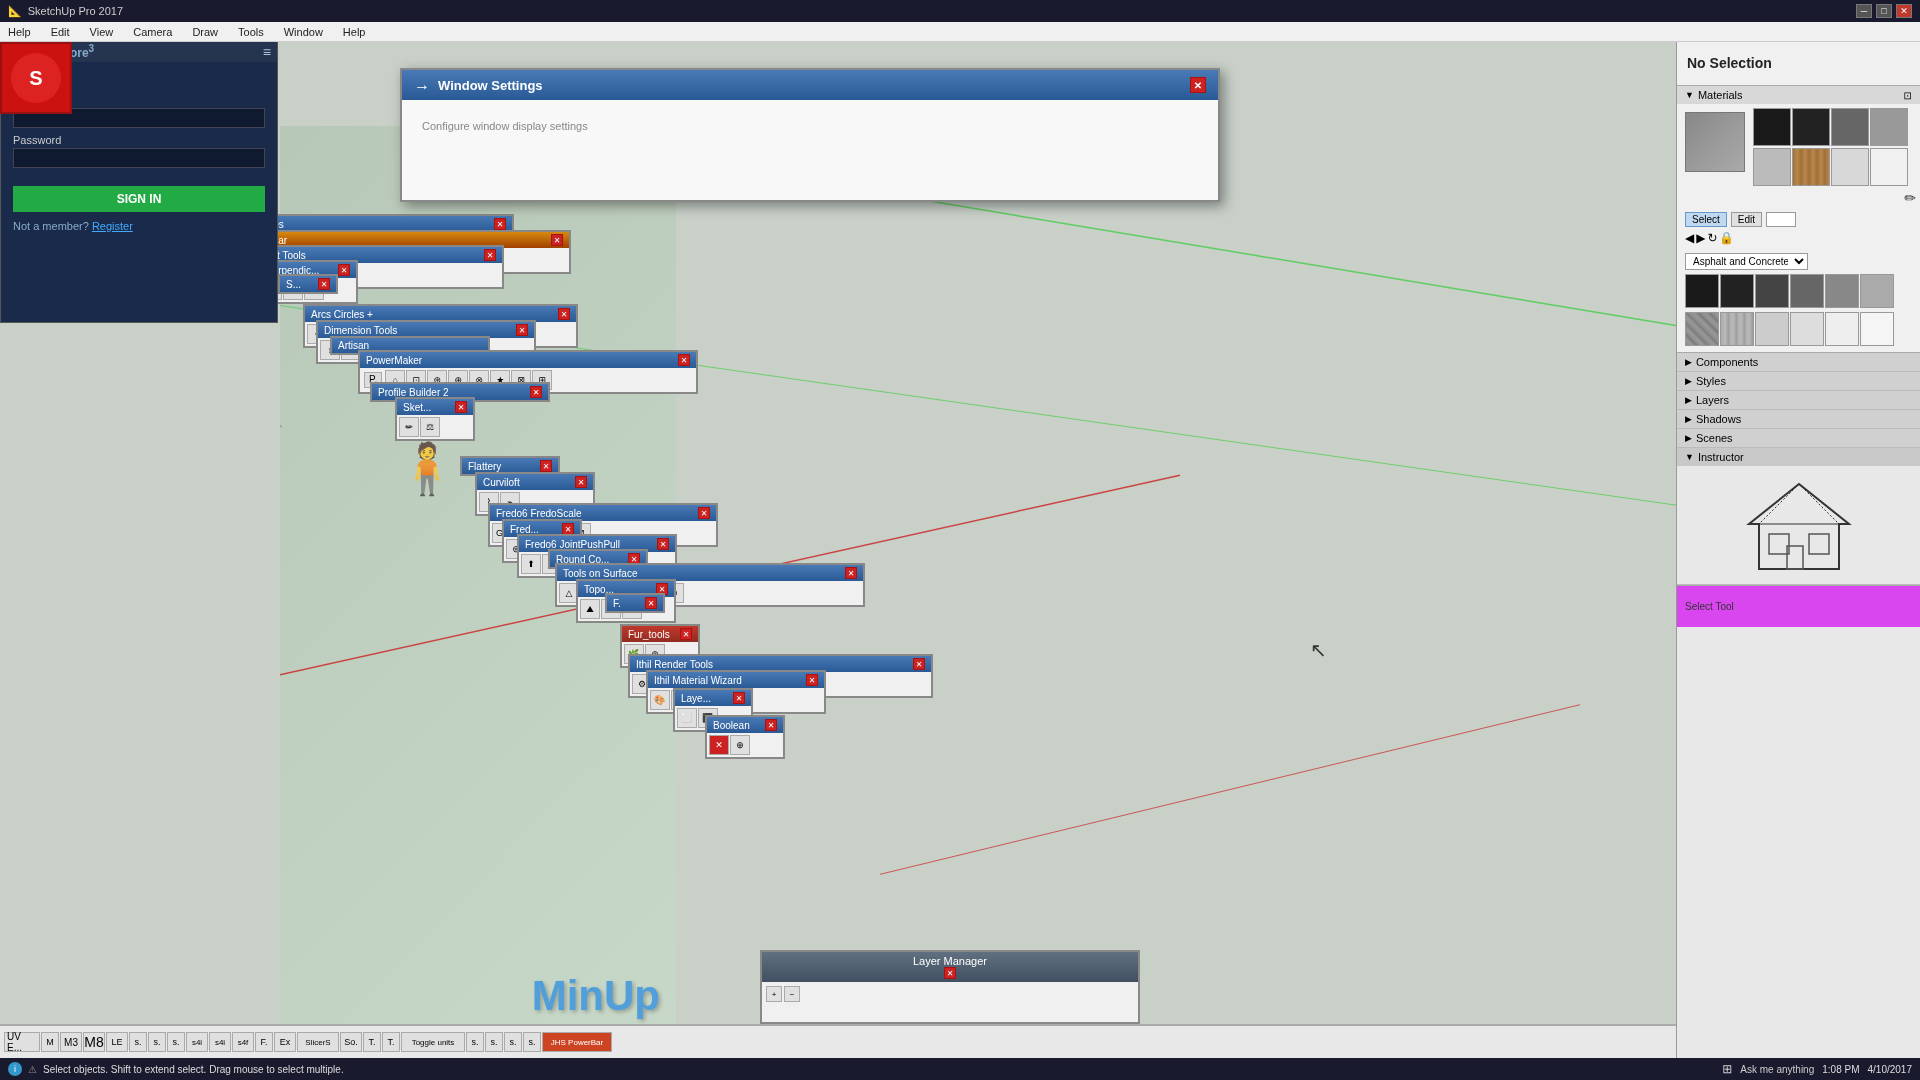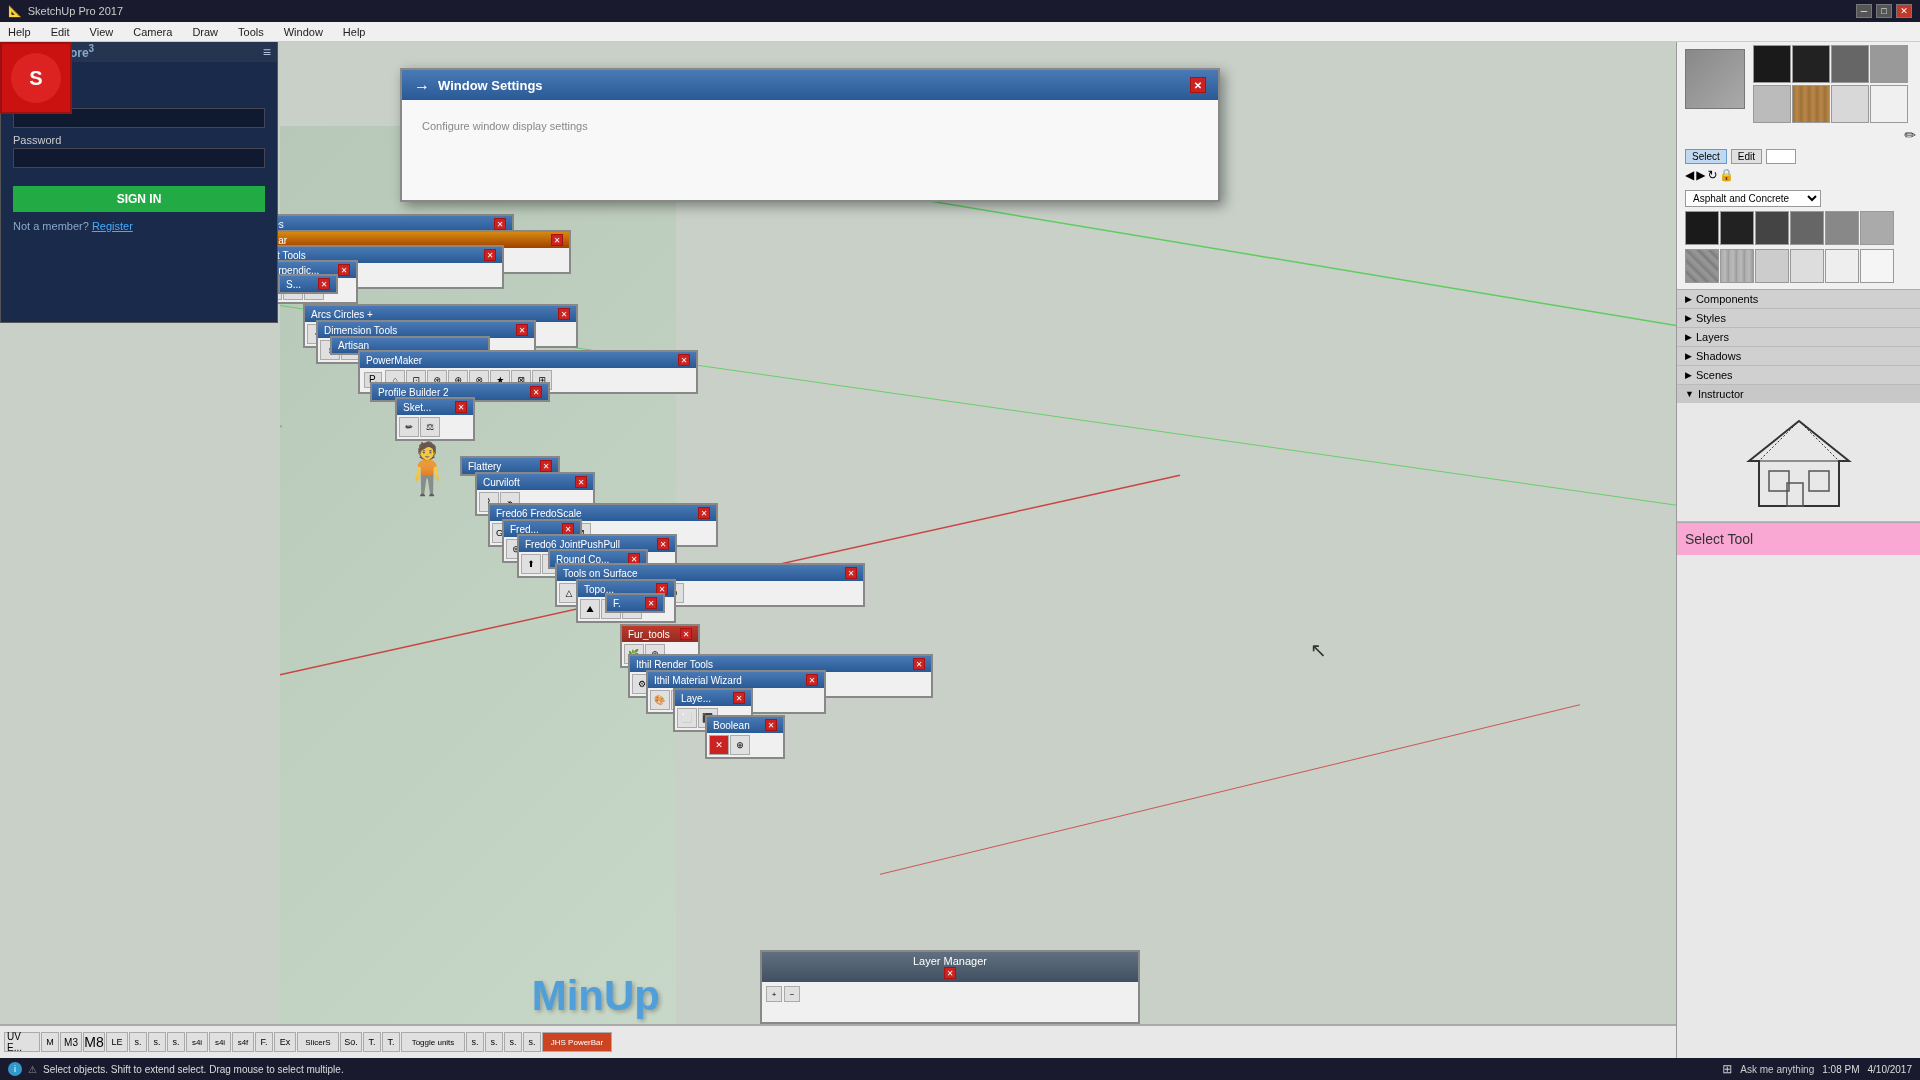--- a/index.html
+++ b/index.html
@@ -178,21 +178,21 @@
       border: 1px solid #999;
       padding: 1px 3px;
       width: 100px;
       font-size: 10px;
     }
     .material-dropdown {
       background: #fff;
       border: 1px solid #999;
       padding: 1px 3px;
       font-size: 10px;
-      width: 136px;
+      width: 123px;
     }
 
     
     .collapsible-section {
       background: #e0e0e0;
       border-bottom: 1px solid #bbb;
     }
     .collapsible-header {
       display: flex;
       align-items: center;
@@ -795,20 +795,30 @@
 </div>
 
 <div id="right-panel">
   <div id="right-panel-header">
     <span>Default Tray</span>
     <div style="display:flex;gap:2px;">
       <span style="cursor:pointer;font-size:12px;">📌</span>
     </div>
   </div>
 
+  <div class="right-section">
+    <div class="right-section-header">
+      <span class="section-arrow">▼</span>
+      <span>Entity Info</span>
+      <span style="margin-left:auto;font-size:10px;">⊡</span>
+    </div>
+    <div style="padding:6px 10px;background:#f0f0f0;">
+      <div class="no-selection-text">No Selection</div>
+    </div>
+  </div>
 
   <div class="right-section">
     <div class="right-section-header">
       <span class="section-arrow">▼</span>
       <span>Materials</span>
       <span style="margin-left:auto;font-size:10px;">⊡</span>
     </div>
     <div style="padding:4px;background:#f0f0f0;">
 
       <div style="display:flex;align-items:flex-start;gap:4px;margin-bottom:4px;">
@@ -922,21 +932,21 @@
         <rect x="70" y="60" width="20" height="20" fill="none" stroke="#555" stroke-width="1.5"></rect>
 
         <rect x="48" y="72" width="16" height="23" fill="none" stroke="#555" stroke-width="1.5"></rect>
 
         <line x1="60" y1="10" x2="20" y2="50" stroke="#333" stroke-width="1" stroke-dasharray="2,2"></line>
         <line x1="60" y1="10" x2="100" y2="50" stroke="#333" stroke-width="1" stroke-dasharray="2,2"></line>
       </svg>
     </div>
   </div>
 
-  <div style="padding:8px 8px;background:#f9a8d4;font-size:14px;color:#333;border-top:1px solid #aaa;">
+  <div style="padding:15px 8px;background:#d946ef;font-size:10px;color:#333;border-top:1px solid #aaa;">
     Select Tool
   </div>
 </div>
 
 <div id="minup-logo">
   <span>MinUp</span>
 </div>
 
 <div id="cursor-indicator">↖</div>
 

